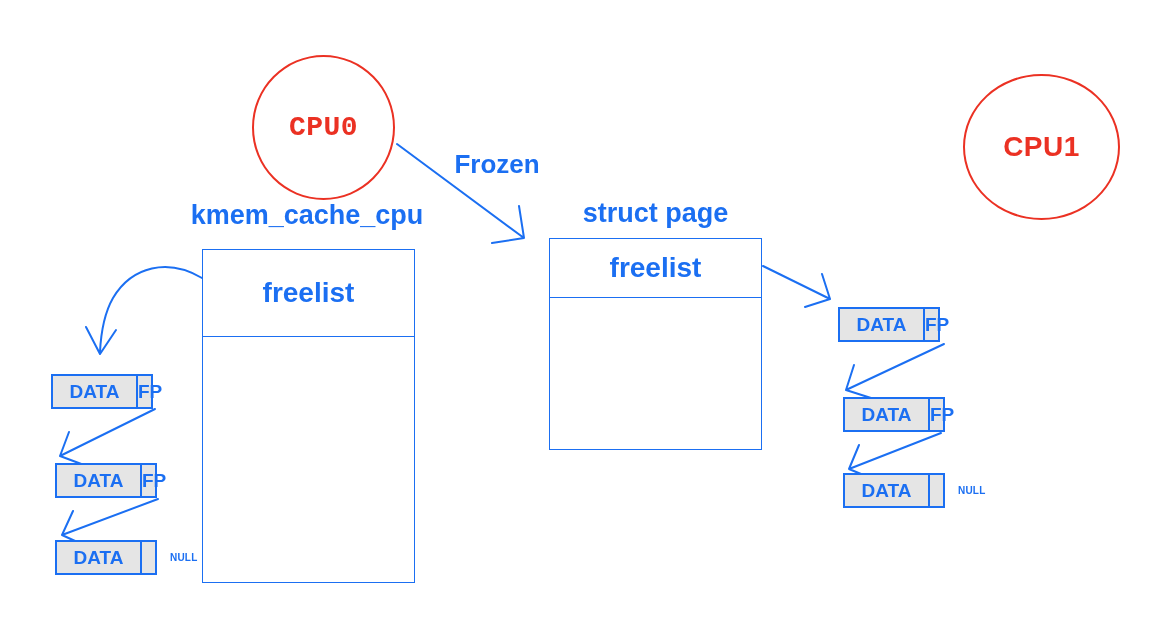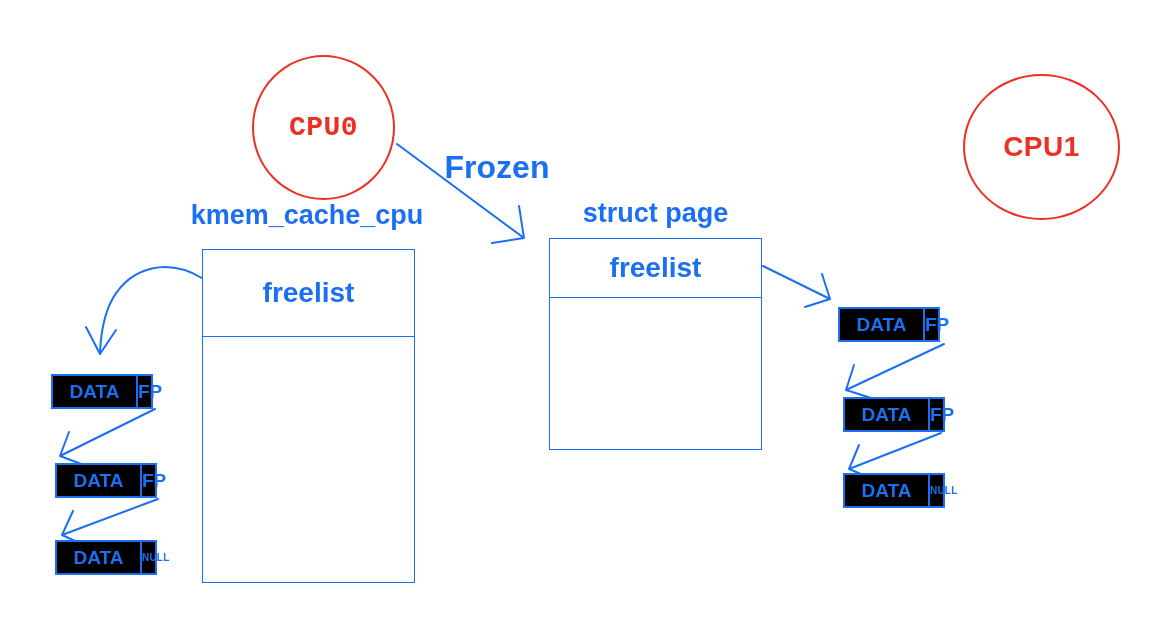--- a/index.html
+++ b/index.html
@@ -43,21 +43,21 @@
     font-size: 28px;
     letter-spacing: 0.5px;
   }
   .cpu0 { left: 252px; top: 55px; width: 143px; height: 145px; font-family: Liberation Mono, monospace; }
   .cpu1 { left: 963px; top: 74px; width: 157px; height: 146px; justify-content: center; }
   .lbl {
     position: absolute;
     color: var(--blue);
     white-space: nowrap;
   }
-  .lbl-frozen   { left: 437px; top: 149px; width: 120px; text-align: center; font-size: 32px; }
+  .lbl-frozen   { left: 437px; top: 149px; width: 120px; text-align: center; font-size: 26px; }
   .lbl-kmem     { left: 190px; top: 200px; width: 234px; text-align: center; font-size: 27px; }
   .lbl-page     { left: 549px; top: 198px; width: 213px; text-align: center; font-size: 27px; }
   .bigbox {
     position: absolute;
     border: 1.5px solid var(--blue);
     background: #ffffff;
   }
   .kmem-box { left: 202px; top: 249px; width: 213px; height: 334px; }
   .page-box { left: 549px; top: 238px; width: 213px; height: 212px; }
   .bigbox .field {
@@ -68,33 +68,33 @@
     color: var(--blue);
     font-size: 28px;
   }
   .kmem-box .field { height: 87px; }
   .page-box .field { height: 59px; }
   .databox {
     position: absolute;
     width: 102px;
     height: 35px;
     border: 2px solid var(--blue);
-    background: #000000;
+    background: #e5e5e5;
     display: flex;
     color: var(--blue);
   }
   .cell {
     display: flex;
     align-items: center;
     justify-content: center;
     font-size: 19px;
   }
   .cell-data { flex: 0 0 85px; border-right: 2px solid var(--blue); }
   .cell-ptr  { flex: 1 1 auto; border-radius: 7px; }
-  .cell-ptr.small { font-size: 10px; letter-spacing: 0.2px; }
+  .cell-ptr.small { font-size: 10px; letter-spacing: 0.2px; margin-left: 28px; }
   .dbx-l1 { left: 51px;  top: 374px; }
   .dbx-l2 { left: 55px;  top: 463px; }
   .dbx-l3 { left: 55px;  top: 540px; }
   .dbx-r1 { left: 838px; top: 307px; }
   .dbx-r2 { left: 843px; top: 397px; }
   .dbx-r3 { left: 843px; top: 473px; }
 </style>
 </head>
 <body>
 

